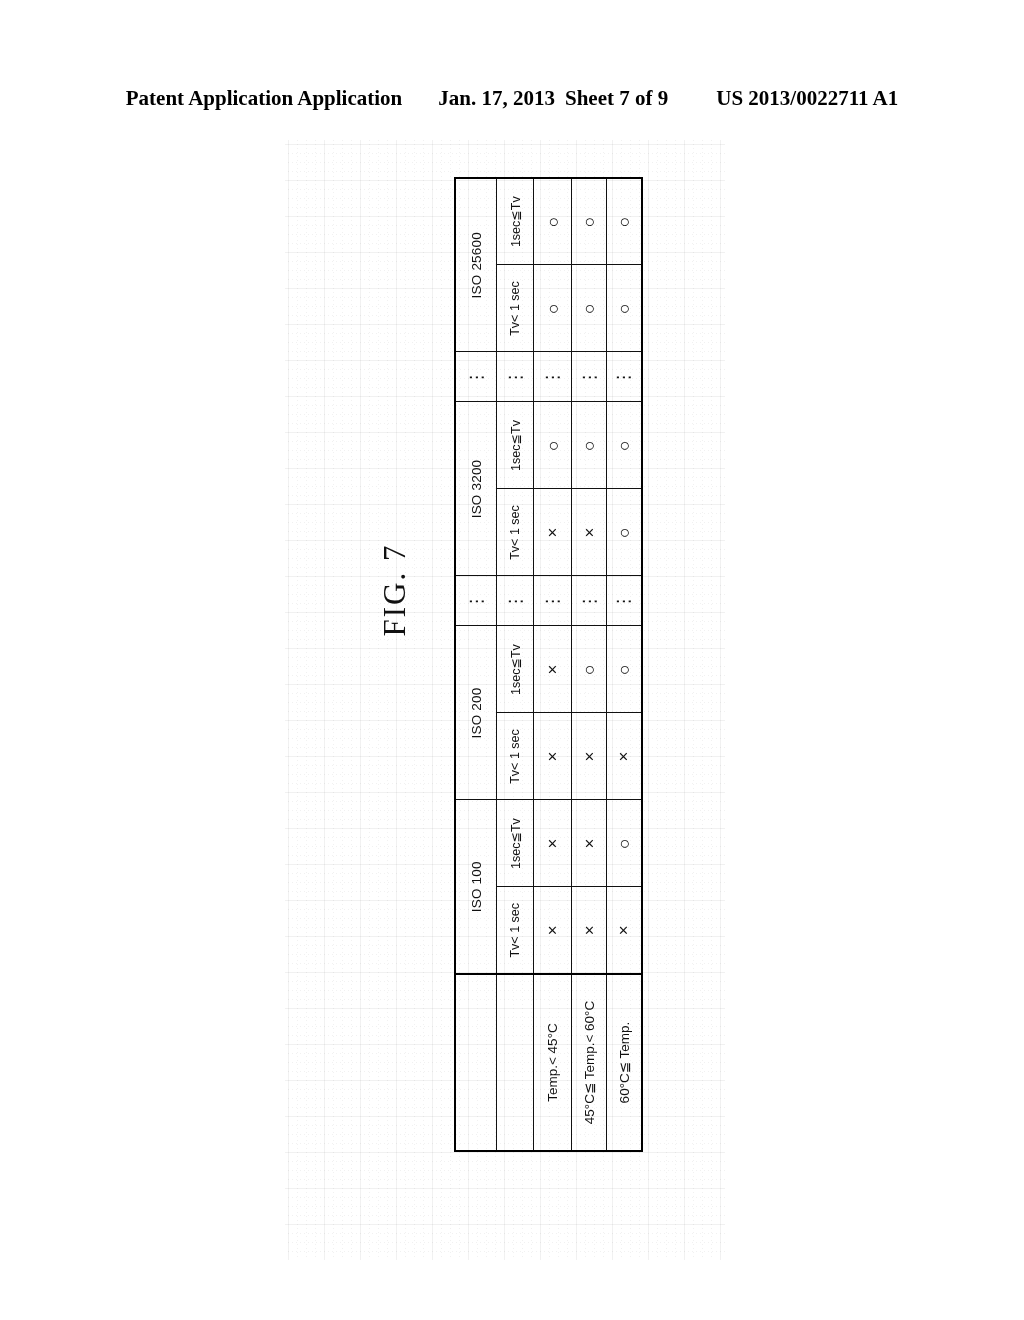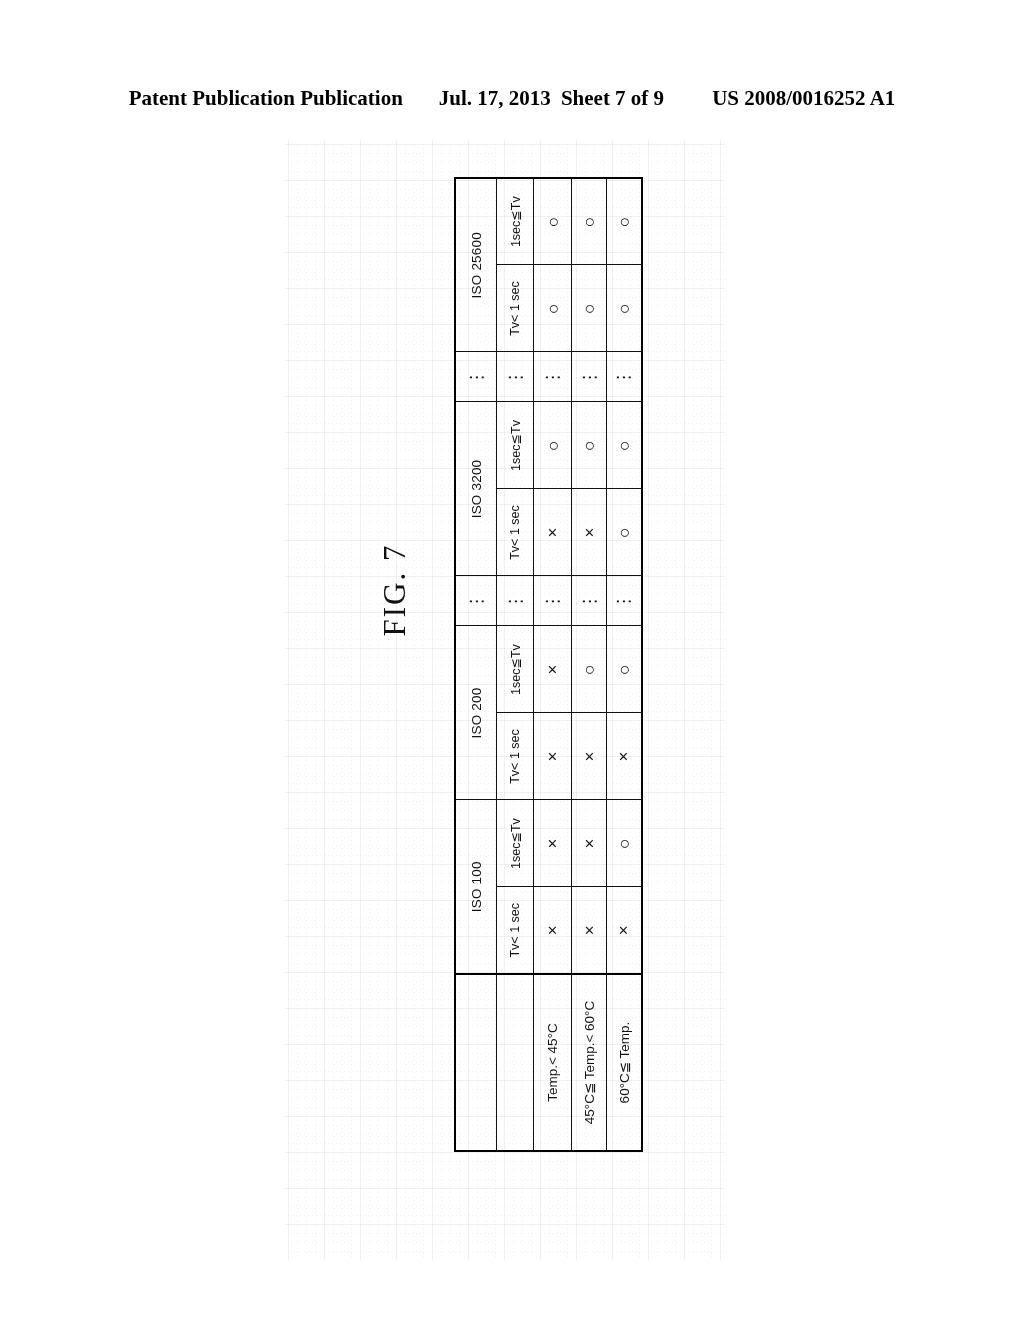--- a/index.html
+++ b/index.html
@@ -164,21 +164,21 @@
   tr.r-data-first { height: 38px; }
 </style>
 </head>
 <body>
 
 <div id="page-grid-clip">
   <div id="page-grid" style="left:-285px; top:-140px;"></div>
 </div>
 
 <div id="pub-header">
-  <span class="seg">Patent Publication Publication</span><span class="gap1"></span><span class="seg">Jul. 17, 2013</span><span class="gap2"></span><span class="seg">Sheet 7 of 9</span><span class="gap3"></span><span class="seg">US 2008/0016252 A1</span>
+  <span class="seg">Patent Application Application</span><span class="gap1"></span><span class="seg">Jan. 17, 2013</span><span class="gap2"></span><span class="seg">Sheet 7 of 9</span><span class="gap3"></span><span class="seg">US 2013/0022711 A1</span>
 </div>
 
 <div id="figure-stage">
 
   <div id="fig-label">FIG. 7</div>
 
   <div id="table-rot">
     <table class="fig">
       <colgroup>
         <col class="c-label">

